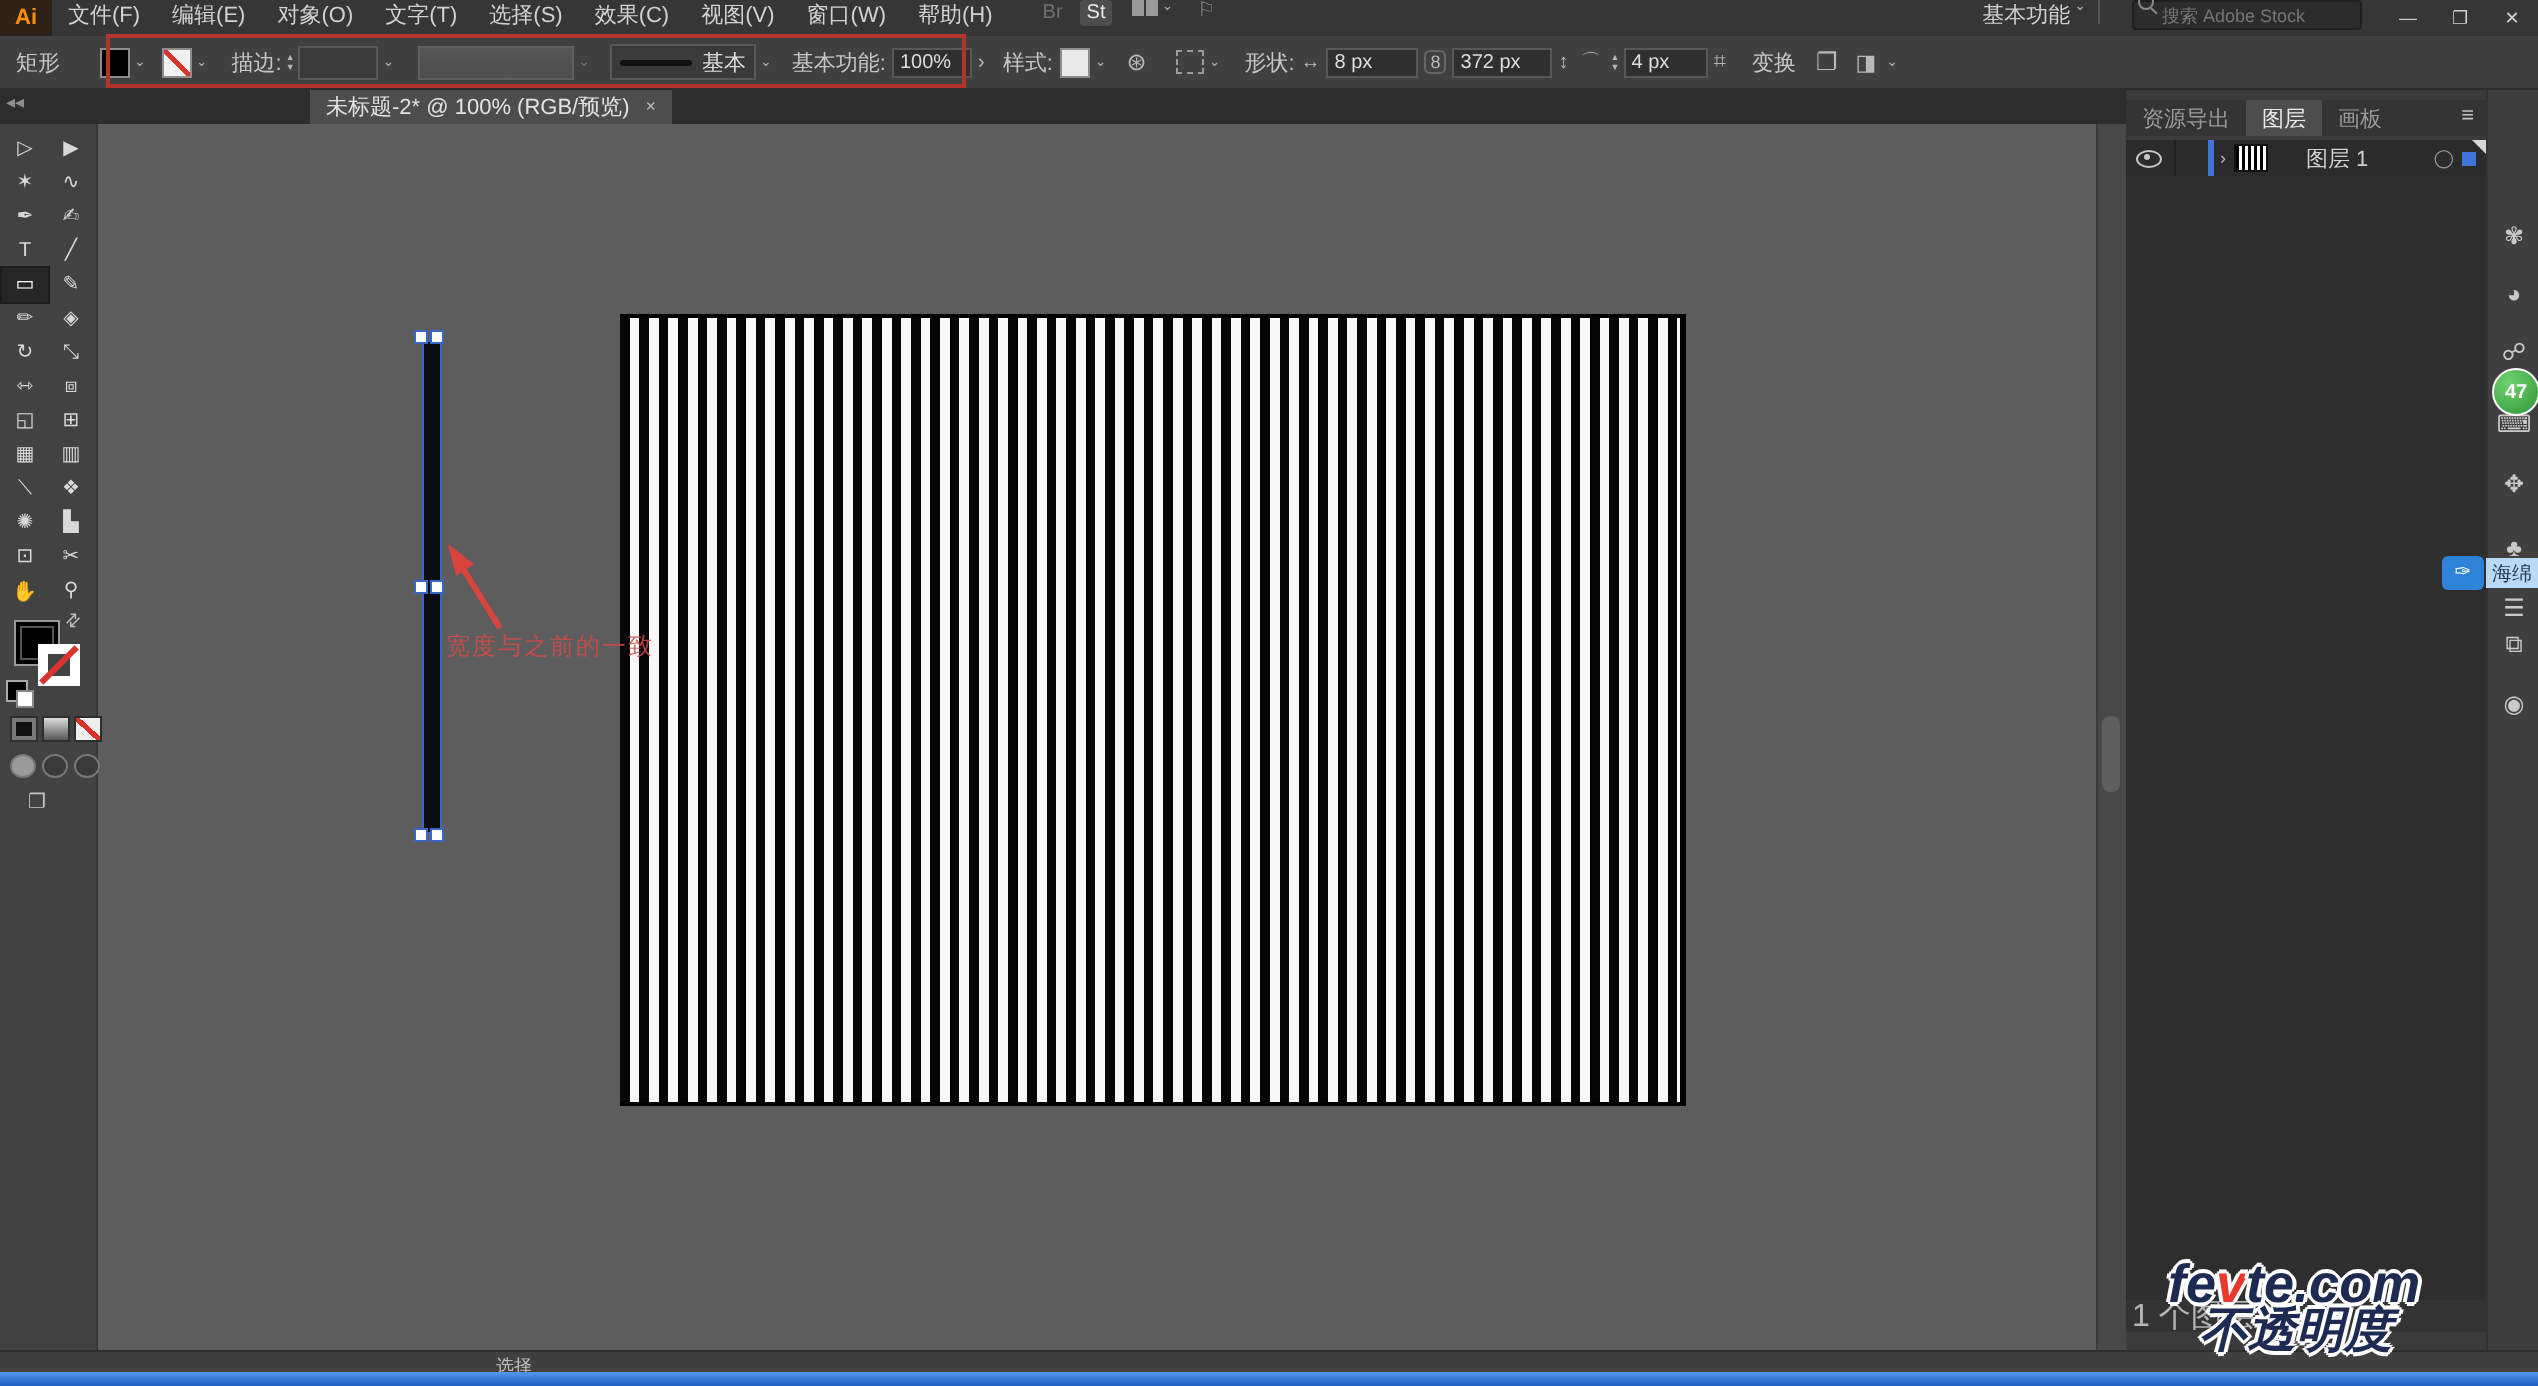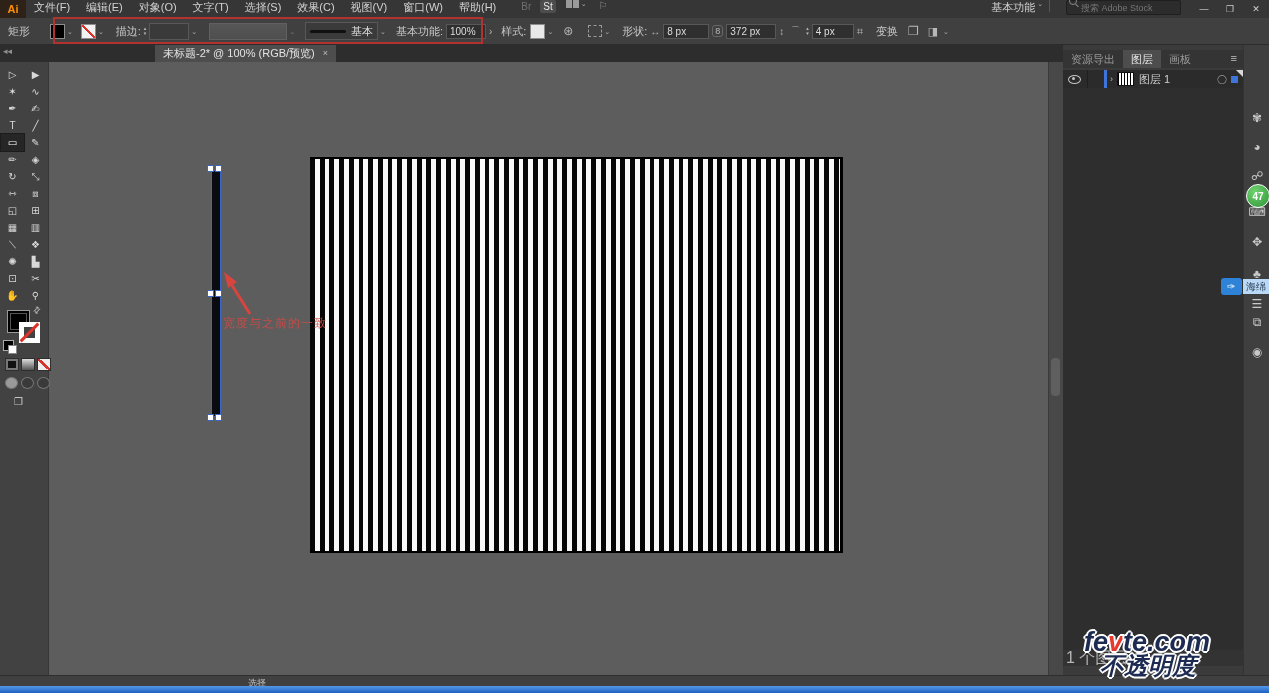--- a/index.html
+++ b/index.html
@@ -93,21 +93,21 @@
   .rp-tab.active{background:#4d4d4d;color:#e8e8e8}
   #rp-menu{position:absolute;right:6px;top:8px;color:#c0c0c0;font-size:11px}
   #layer-row{position:absolute;left:0;top:26px;width:180px;height:18px;background:#2b2b2b;display:flex;align-items:center;font-size:11px}
   .eye{width:11px;height:7px;border:1px solid #c5c5c5;border-radius:50%;position:relative;margin-left:5px}
   .eye::after{content:"";position:absolute;left:3px;top:1px;width:3px;height:3px;background:#c5c5c5;border-radius:50%}
   #lr-div{width:1px;height:18px;background:#1f1f1f;margin-left:6px}
   #lr-blue{width:3px;height:18px;background:#3f74d8;margin-left:16px}
   #lr-chv{color:#bbb;font-size:9px;margin-left:3px}
   #lr-thumb{width:15px;height:12px;margin-left:4px;border:1px solid #111;
             background:repeating-linear-gradient(90deg,#000 0 1.5px,#fff 1.5px 3px)}
-  #lr-name{margin-left:5px;color:#d0d0d0}
+  #lr-name{margin-left:19px;color:#d0d0d0}
   #lr-target{margin-left:auto;color:#9a9a9a;font-size:9px}
   #lr-sel{width:7px;height:7px;background:#3f74d8;margin:0 5px 0 4px}
   #lr-corner{position:absolute;right:0;top:0;width:0;height:0;border-top:7px solid #d8d8d8;border-left:7px solid transparent}
   #rp-body{position:absolute;left:0;top:44px;width:180px;height:562px;background:#2e2e2e}
   #rp-footer{position:absolute;left:0;top:606px;width:180px;height:16px;background:#333;font-size:16px;color:#b5b5b5;display:flex;align-items:center;padding-left:3px;box-sizing:border-box}
 
   
   #dock{left:1243px;top:44px;width:26px;height:642px;background:#3f3f3f;border-left:1px solid #333}
   .dock-icon{position:absolute;left:0;width:26px;height:20px;display:flex;align-items:center;justify-content:center;color:#c9c9c9;font-size:12px}
   .dock-sep{position:absolute;left:4px;width:18px;height:1px;background:#555}

